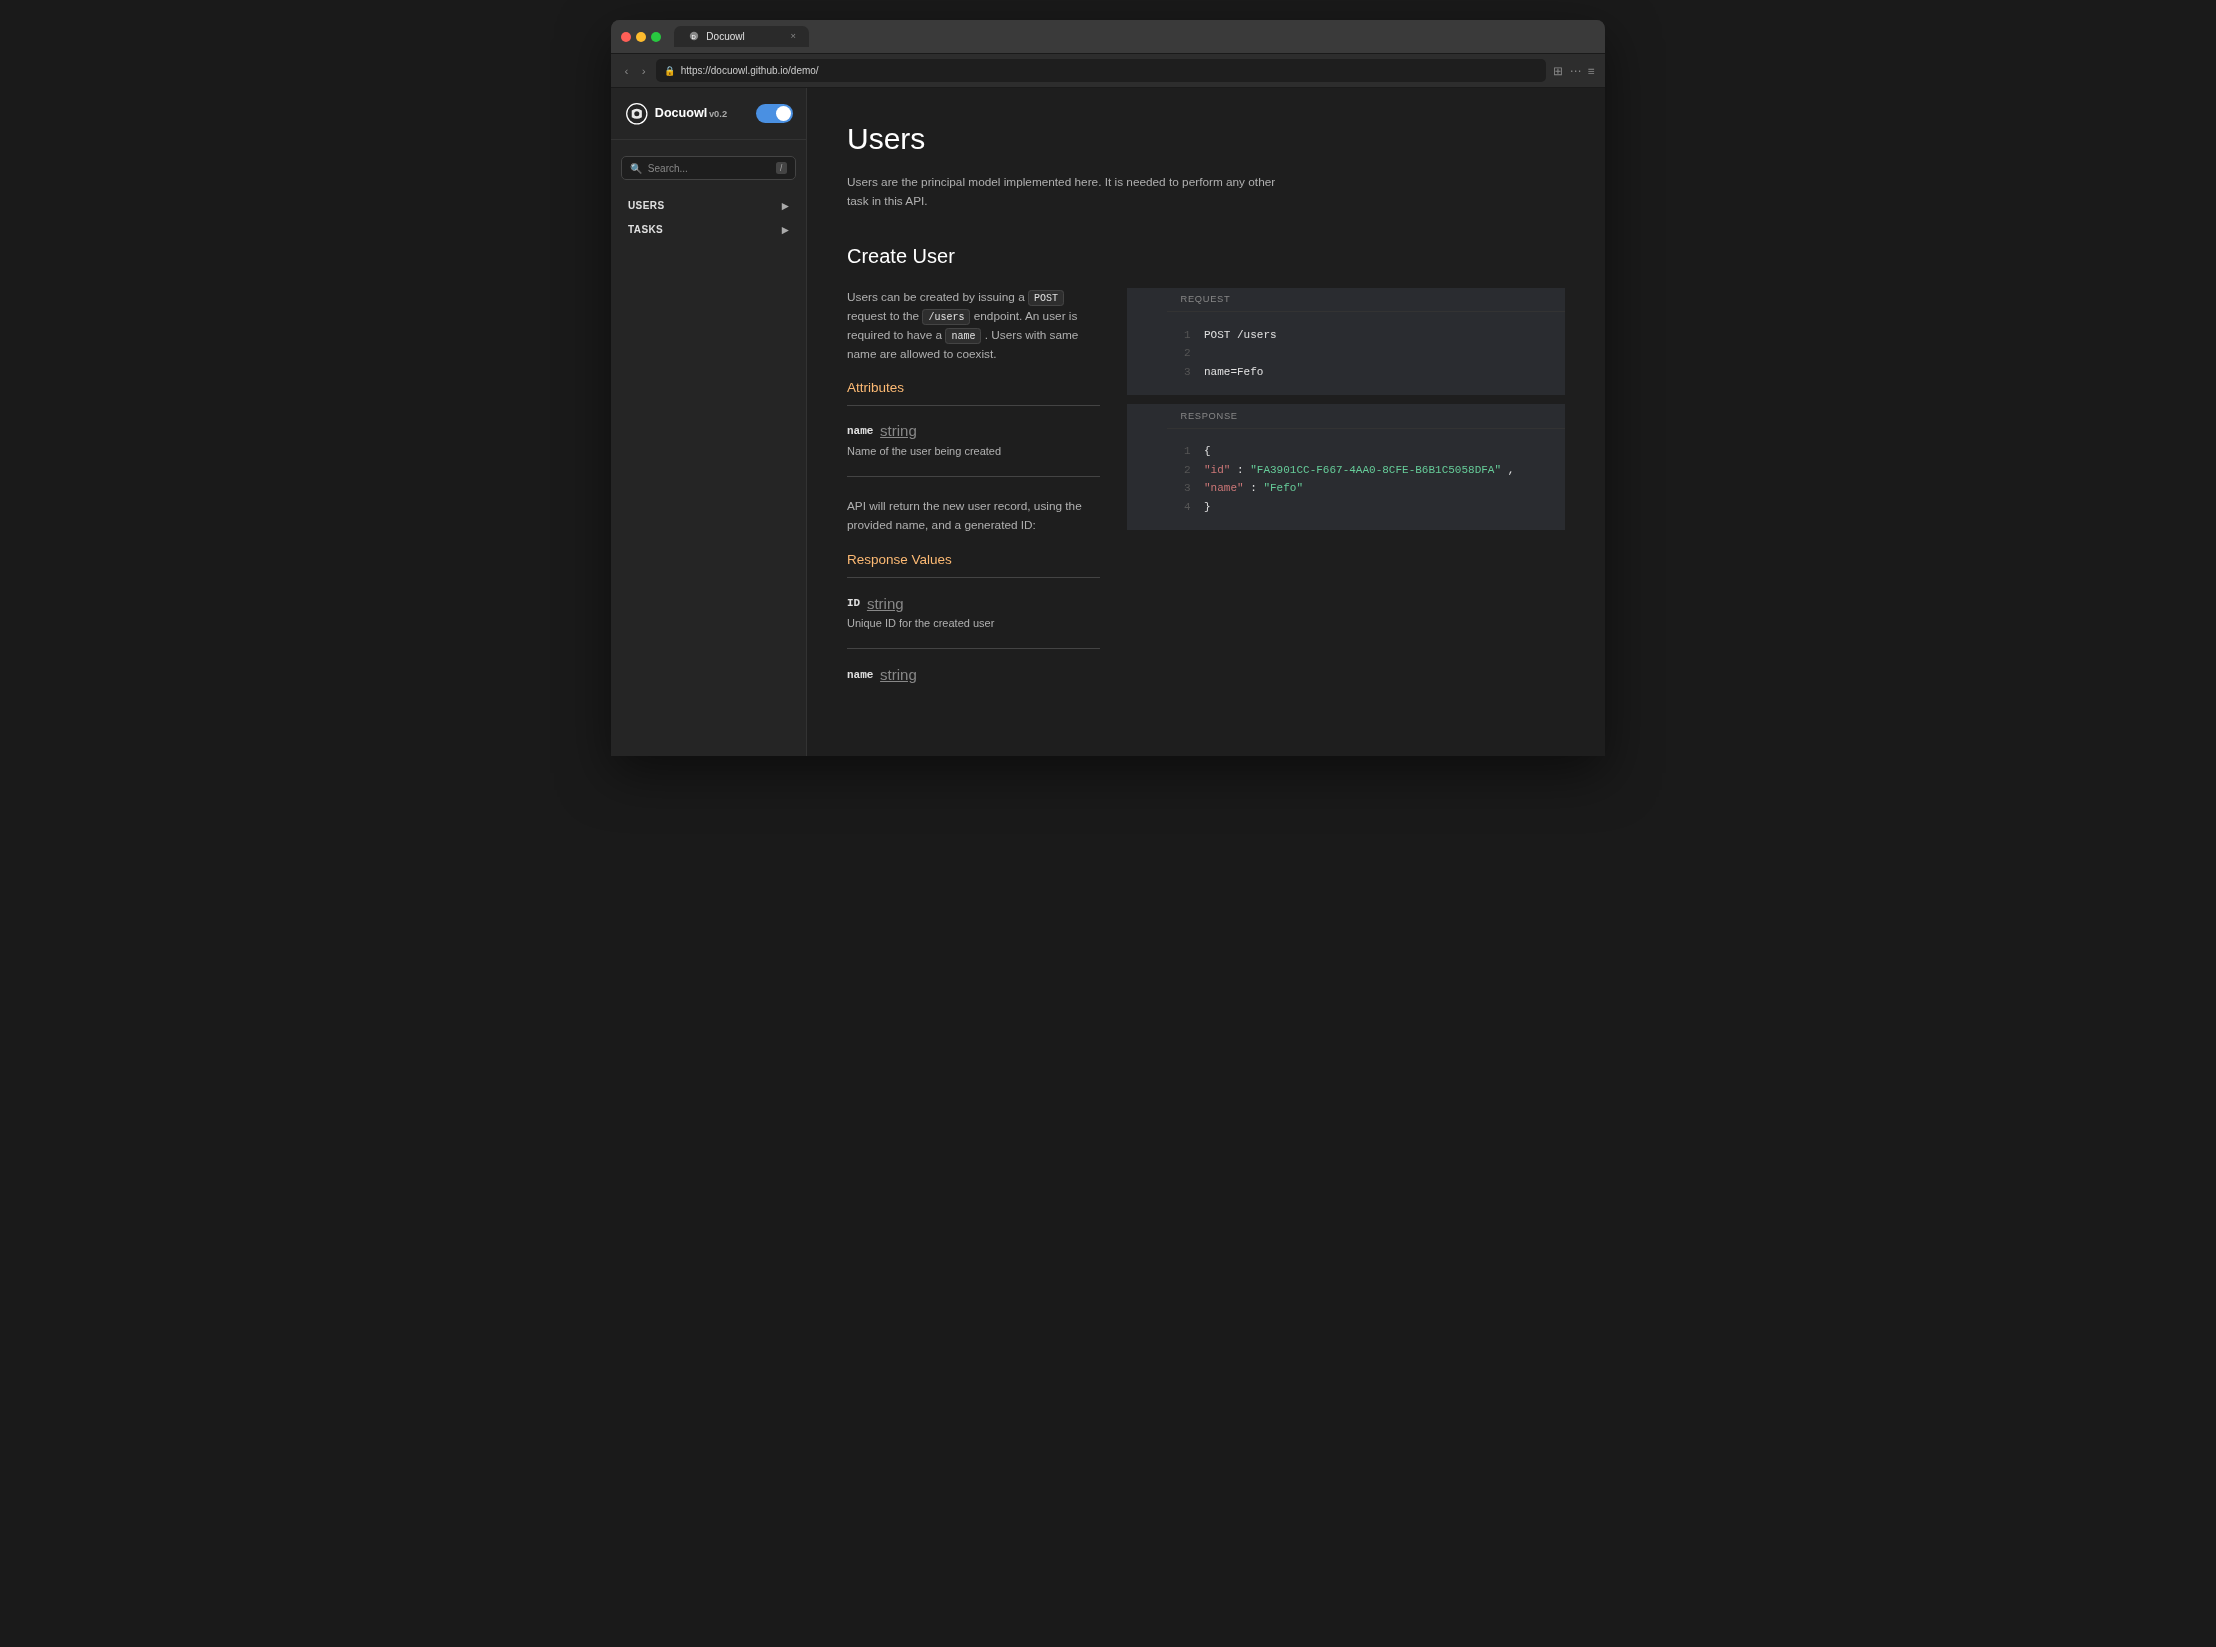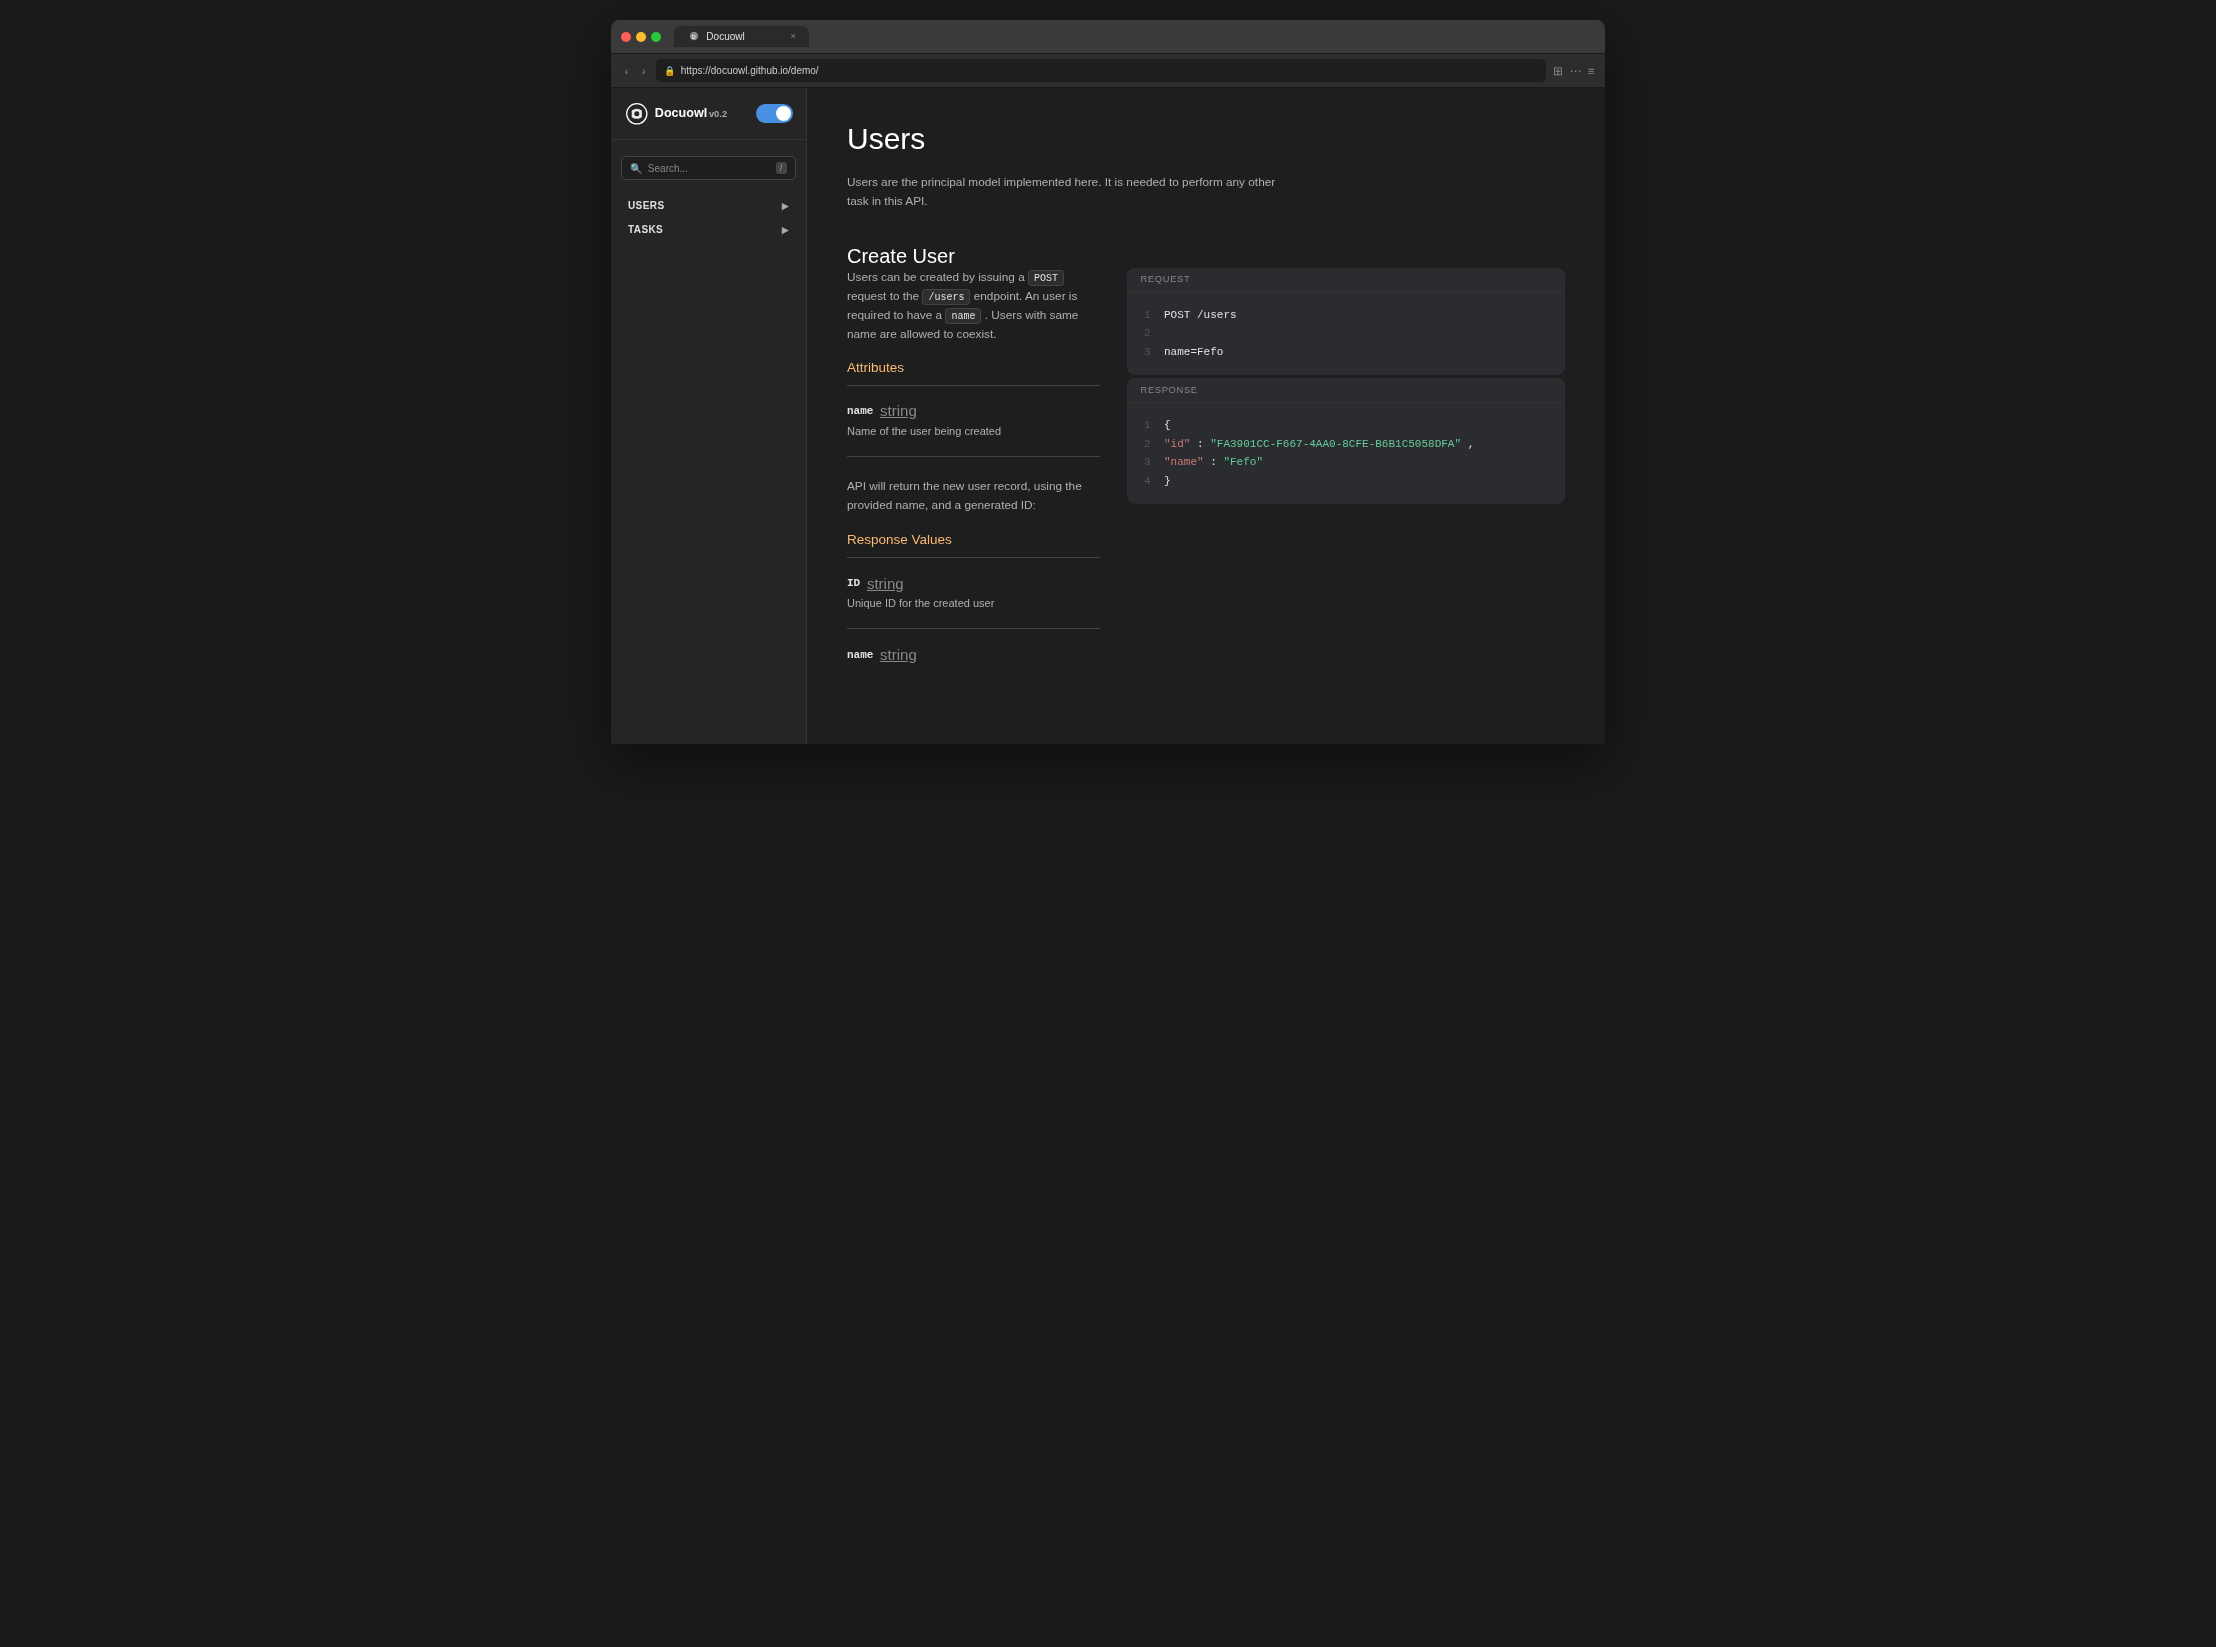--- a/index.html
+++ b/index.html
@@ -259,21 +259,21 @@
       font-size: 11.8px;
       line-height: 1.6;
       max-width: 438px;
       margin-bottom: 34px;
     }
 
     .section-title {
       font-size: 20px;
       font-weight: 400;
       color: #ffffff;
-      margin-bottom: 0;
+      margin-bottom: 20px;
     }
 
     .section-description {
       color: #b0b0b0;
       font-size: 11.8px;
       line-height: 1.6;
       max-width: 438px;
       margin-bottom: 16px;
     }
 
@@ -297,23 +297,24 @@
       flex: 0 0 253px;
     }
 
     .right-col {
       flex: 1;
     }
 
     
     .code-block {
       background: #2a2c30;
-      border-radius: 8px;
+      border-radius: 0;
       overflow: hidden;
-      margin-bottom: 3px;
+      margin-bottom: 9px;
+      padding-left: 40px;
     }
 
     .code-block-header {
       background: #2a2c30;
       padding: 6.7px 13.5px;
       border-bottom: 0.8px solid #333;
       color: #888;
       font-size: 9.3px;
       letter-spacing: 0.7px;
       text-transform: uppercase;

